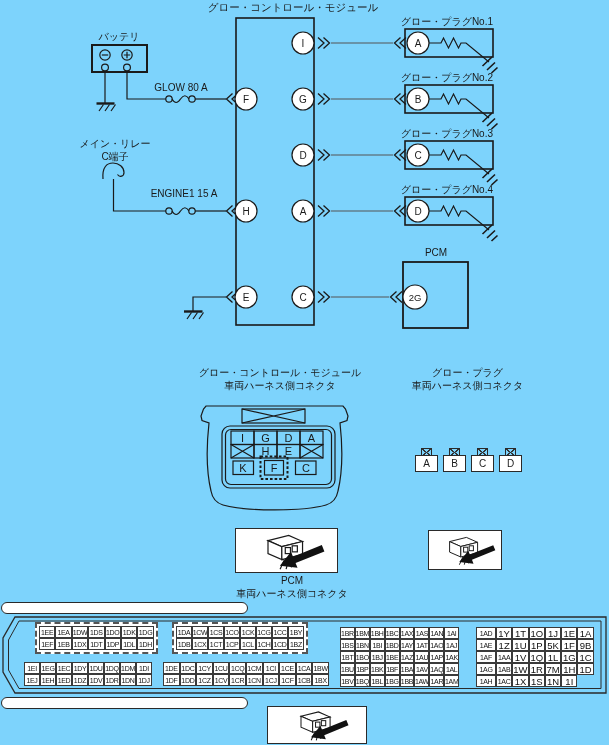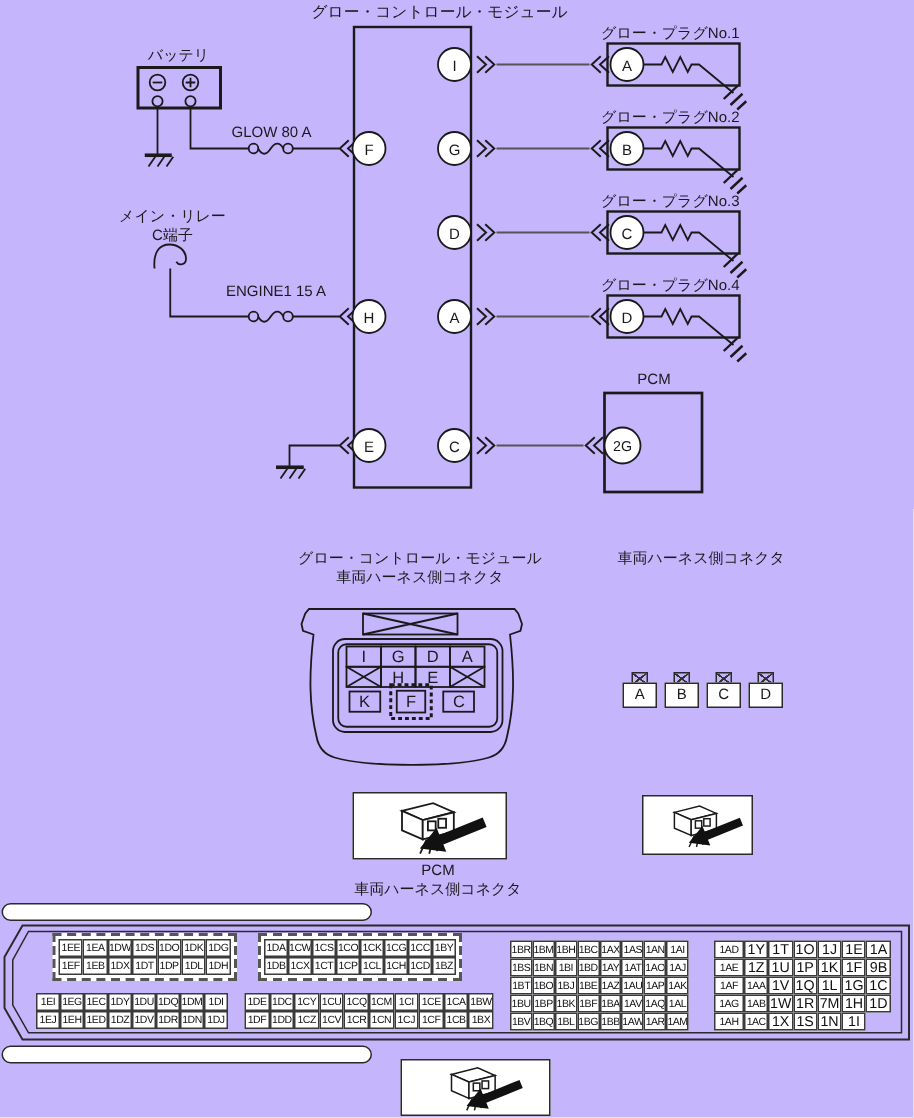--- a/index.html
+++ b/index.html
@@ -1,16 +1,16 @@
 <!DOCTYPE html>
 <html><head>
 <meta charset="utf-8">
 <style>
   html,body{margin:0;padding:0;background:#fff;}
-  #stage{position:relative;width:609px;height:745px;background:#c4b5fd;overflow:hidden;
+  #stage{position:relative;width:609px;height:745px;background:#7dd3fc;overflow:hidden;
          font-family:"Liberation Sans","DejaVu Sans",sans-serif;color:#1a1a1a;}
   svg{position:absolute;overflow:visible;}
   svg text{font-family:"Liberation Sans","DejaVu Sans",sans-serif;fill:#1a1a1a;}
   .abs{position:absolute;}
   .ctitle{position:absolute;text-align:center;font-size:10px;line-height:13px;color:#1a1a1a;white-space:nowrap;}
   
   .rail{position:absolute;left:1px;width:245px;height:10px;border:1.4px solid #2a2a2a;border-radius:6px;background:#fff;}
   
   .hatchwrap{position:absolute;border:2px dashed #555;padding:2px;background:#fff;}
   .pcm-block{display:grid;gap:0;}
@@ -225,20 +225,21 @@
         <rect x="260.5" y="456.5" width="27" height="22.5" stroke-width="2" stroke-dasharray="2.6 2"></rect>
         <rect x="264.5" y="460.5" width="19" height="14.5"></rect>
         <text x="243" y="471.5" font-size="11" text-anchor="middle" stroke="none" fill="#1a1a1a">K</text>
         <text x="274" y="471.5" font-size="11" text-anchor="middle" stroke="none" fill="#1a1a1a">F</text>
         <text x="306" y="471.5" font-size="11" text-anchor="middle" stroke="none" fill="#1a1a1a">C</text>
       </g>
     </g>
   </svg>
 
   <div class="ctitle" style="left:385px;top:366px;width:165px;">
+    <div>グロー・プラグ</div>
     <div>車両ハーネス側コネクタ</div>
   </div>
 
   <div class="plug-tab" style="left:421px;top:448px;"></div>
   <div class="plug-tab" style="left:449px;top:448px;"></div>
   <div class="plug-tab" style="left:477px;top:448px;"></div>
   <div class="plug-tab" style="left:505px;top:448px;"></div>
   <div class="plug-pin" style="left:415px;top:455px;">
       <span>A</span>
     </div>
@@ -421,21 +422,21 @@
       <div class="cell big">1Y</div>
       <div class="cell big">1T</div>
       <div class="cell big">1O</div>
       <div class="cell big">1J</div>
       <div class="cell big">1E</div>
       <div class="cell big">1A</div>
       <div class="cell">1AE</div>
       <div class="cell big">1Z</div>
       <div class="cell big">1U</div>
       <div class="cell big">1P</div>
-      <div class="cell big">1K</div>
+      <div class="cell big">5K</div>
       <div class="cell big">1F</div>
       <div class="cell big">9B</div>
       <div class="cell">1AF</div>
       <div class="cell">1AA</div>
       <div class="cell big">1V</div>
       <div class="cell big">1Q</div>
       <div class="cell big">1L</div>
       <div class="cell big">1G</div>
       <div class="cell big">1C</div>
       <div class="cell">1AG</div>

